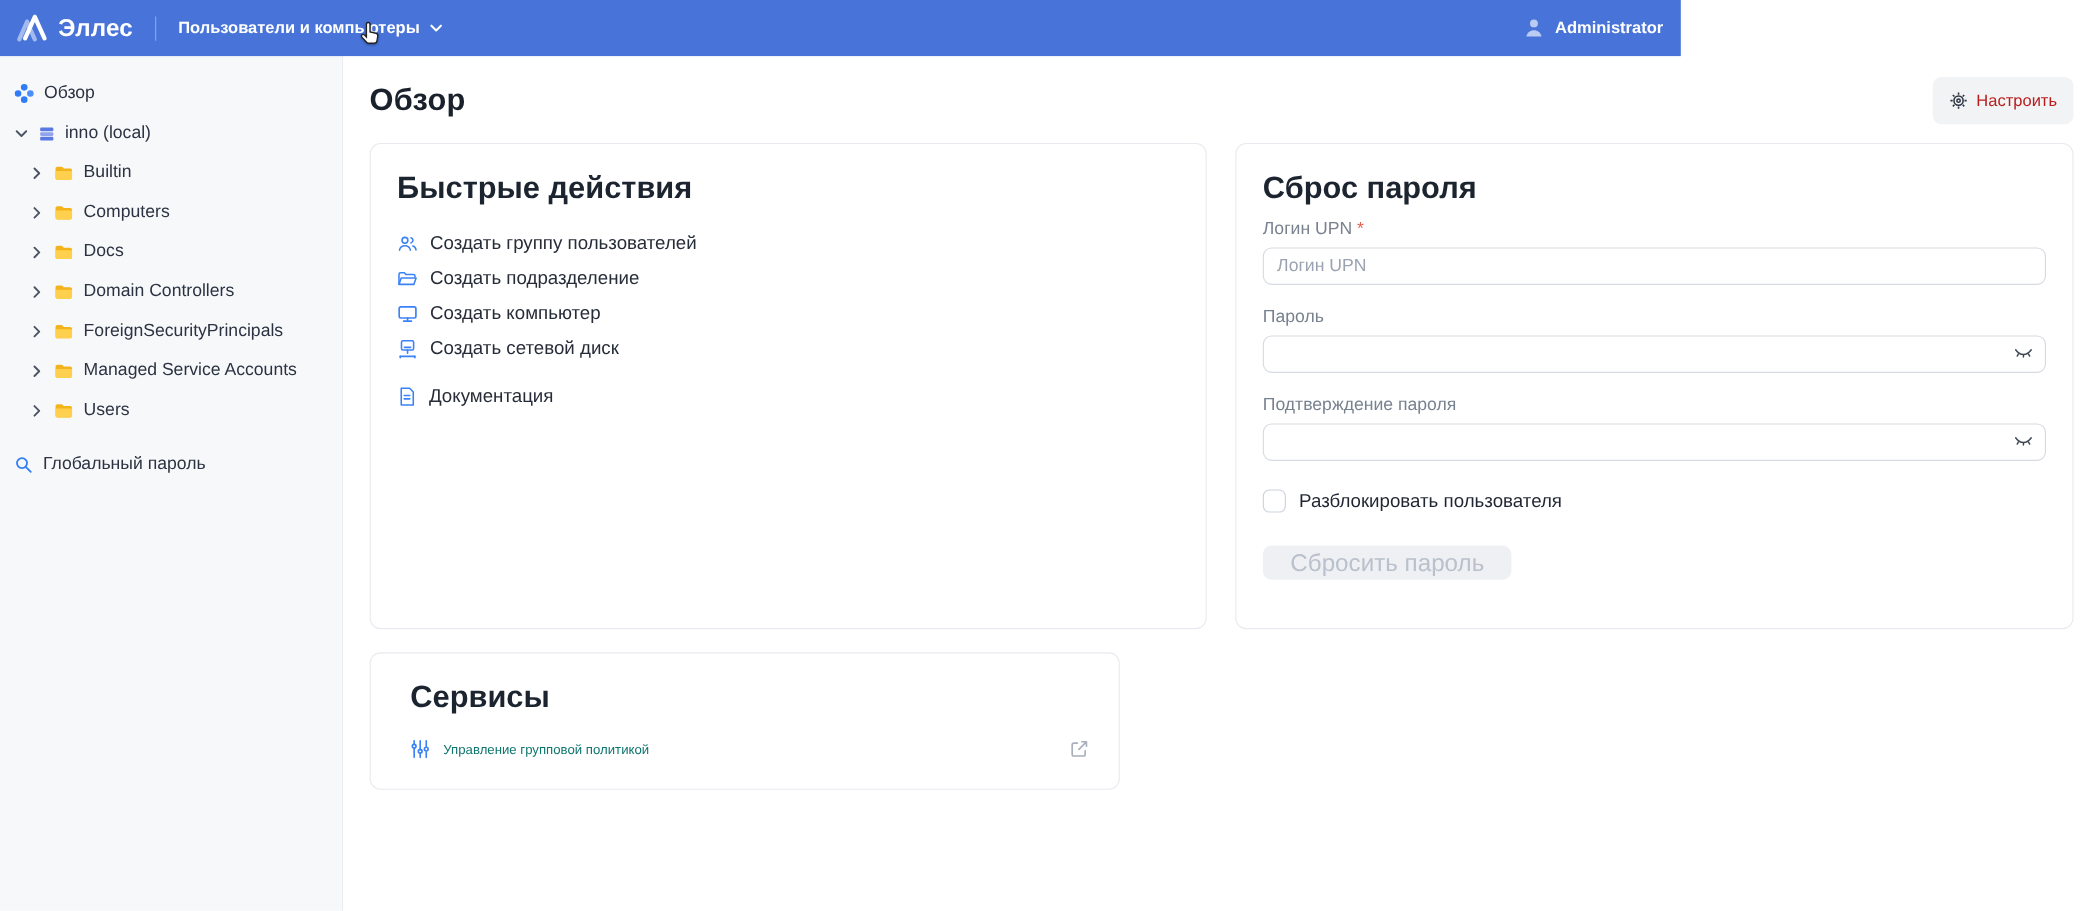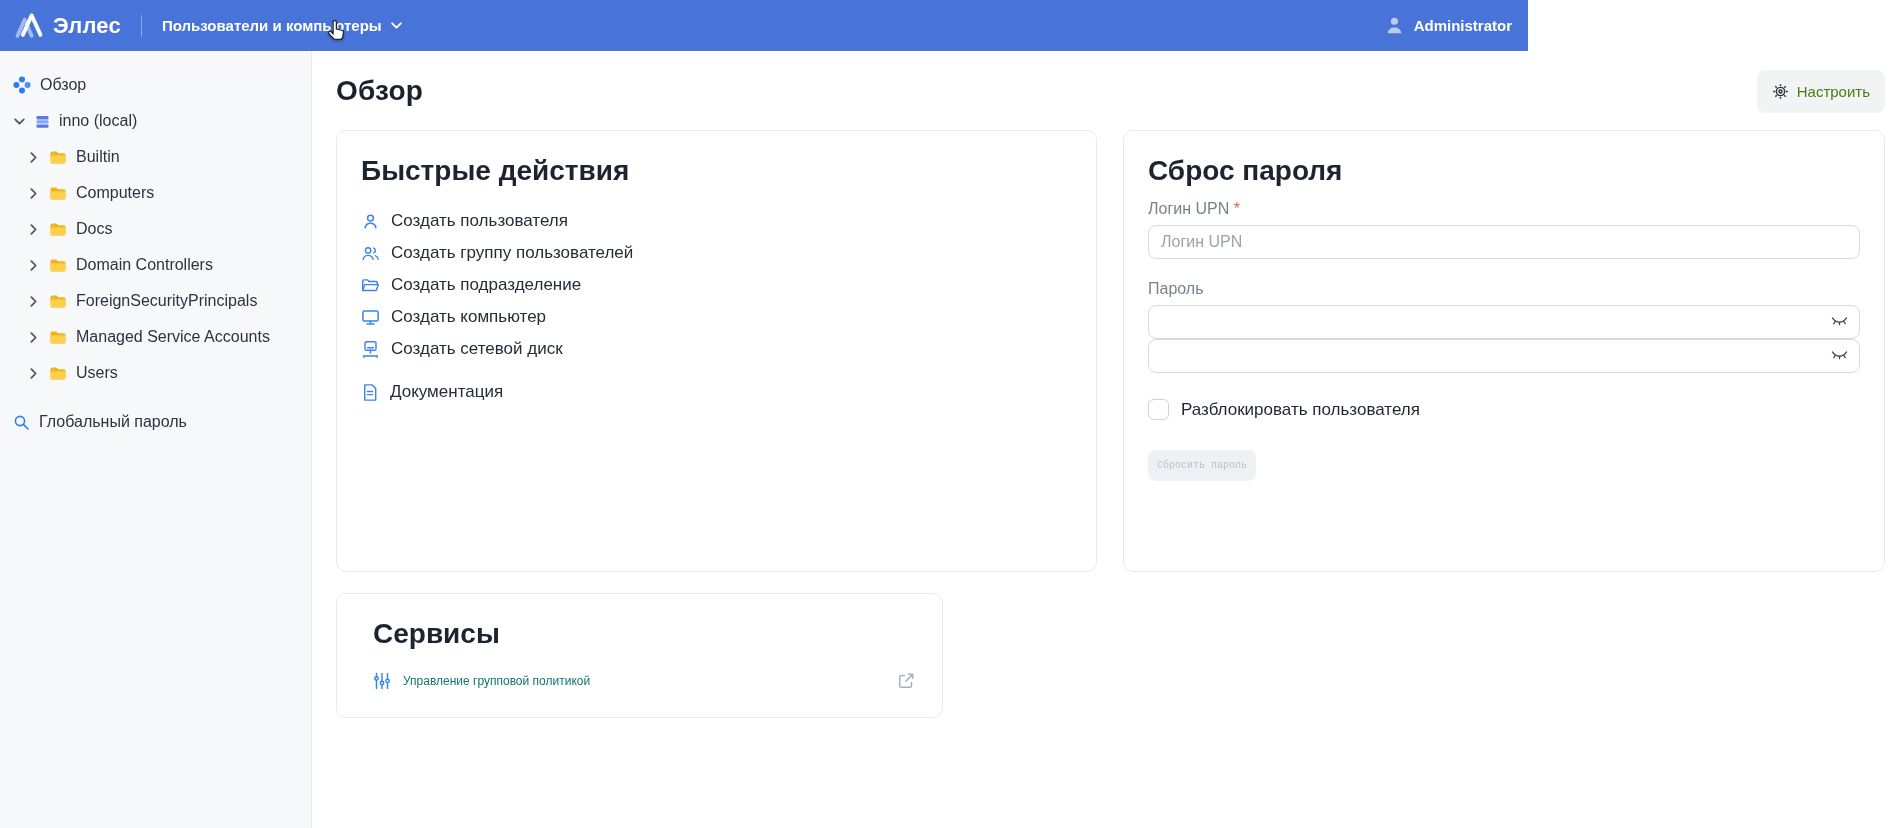--- a/index.html
+++ b/index.html
@@ -29,21 +29,21 @@
   .chev { flex:0 0 auto; color:#4b5462; display:flex; }
   .search-row { margin-top:13px; }
 
   
   .main { position:absolute; left:312px; top:51px; right:0; bottom:0;
     background:#fff; padding:24px 16px 0 24px; }
   .page-head { display:flex; align-items:center; justify-content:space-between; height:32px; }
   .page-title { font-size:28px; font-weight:600; color:#1b212c; letter-spacing:.2px; }
   .configure-btn { display:flex; align-items:center; gap:8px; background:#f1f3f5;
     border:none; border-radius:8px; height:43px; padding:0 15px; font-size:15px;
-    color:#4d7c0f; cursor:pointer; font-family:inherit; }
+    color:#b91c1c; cursor:pointer; font-family:inherit; }
 
   .cards-row { display:flex; gap:26px; margin-top:23px; align-items:stretch; }
   .card { background:#fff; border:1px solid #e8eaef; border-radius:10px; padding:24px; }
   .card h2 { font-size:28px; font-weight:600; color:#1c2430; }
   .card-quick { width:761px; min-height:442px; }
   .card-reset { width:762px; min-height:442px; }
 
   .qa-list { margin-top:18px; display:flex; flex-direction:column; }
   .qa-item { display:flex; align-items:center; gap:11px; height:32px;
     font-size:17px; color:#262c38; cursor:pointer; }
@@ -60,23 +60,23 @@
   .text-input::placeholder { color:#9aa3af; }
   .eye-btn { position:absolute; right:10px; top:50%; transform:translateY(-50%);
     background:none; border:none; cursor:pointer; display:flex; color:#3f4752; padding:2px; }
 
   .cb-group { margin-top:26px; display:flex; flex-direction:column; gap:14px; }
   .cb-row { display:flex; align-items:center; gap:12px; cursor:pointer; }
   .cb-box { width:21px; height:21px; border:1.5px solid #ccd2da; border-radius:6px;
     background:#fff; flex:0 0 auto; }
   .cb-label { font-size:17px; color:#1f2631; }
   .reset-btn { margin-top:30px; background:#eef0f4; color:#bac1cc; border:none;
-    border-radius:8px; height:31px; padding:0 9px; font-size:10px; font-family:Liberation Mono, monospace; }
-
-  .card-services { width:607px; margin-top:21px;padding-left:36px; }
+    border-radius:8px; height:31px; padding:0 25px; font-size:22px; font-family:Liberation Sans, sans-serif; }
+
+  .card-services { width:682px; margin-top:21px;padding-left:36px; }
   .service-row { margin-top:19px; display:flex; align-items:center; cursor:pointer; }
   .service-row .sicon { display:flex; color:#3b82f6; margin-right:12px; }
   .service-label { font-size:12px; color:#0f766e; }
   .ext-btn { margin-left:auto; background:none; border:none; cursor:pointer;
     display:flex; color:#a9b0ba; padding:2px; }
 </style>
 </head>
 <body>
 
 <header class="topbar">
@@ -271,29 +271,20 @@
     </button>
   </div>
 
   <div class="cards-row">
 
     <section class="card card-quick">
       <h2>Быстрые действия</h2>
       <div class="qa-list">
         <a class="qa-item">
           <span class="qicon">
-            <svg width="19" height="19" viewBox="0 0 20 20" fill="none" stroke="currentColor" stroke-width="1.6" stroke-linecap="round">
-                <circle cx="10" cy="6.4" r="3.1"></circle>
-                <path d="M4.3 16.6c.7-3.1 2.9-4.7 5.7-4.7s5 1.6 5.7 4.7"></path>
-              </svg>
-          </span>
-          <span>Создать пользователя</span>
-        </a>
-        <a class="qa-item">
-          <span class="qicon">
             <svg width="19" height="19" viewBox="0 0 20 20" fill="none" stroke="currentColor" stroke-width="1.5" stroke-linecap="round">
                 <circle cx="7.5" cy="6.8" r="2.8"></circle>
                 <path d="M2.3 16.2c.6-2.8 2.6-4.2 5.2-4.2s4.6 1.4 5.2 4.2"></path>
                 <path d="M13.3 4.3a2.6 2.6 0 0 1 0 5"></path>
                 <path d="M15 12.3c1.8.5 2.8 1.8 3.1 3.7"></path>
               </svg>
           </span>
           <span>Создать группу пользователей</span>
         </a>
         <a class="qa-item">
@@ -354,20 +345,21 @@
         <button class="eye-btn">
           <span style="display:flex">
             <svg width="17" height="13" viewBox="0 0 18 13" fill="none" stroke="currentColor" stroke-width="1.4" stroke-linecap="round">
                 <path d="M1.5 2.2C3.6 5.3 6.1 6.8 9 6.8s5.4-1.5 7.5-4.6"></path>
                 <path d="M4.2 6.2L3 8.3M9 6.9v2.4M13.8 6.2l1.2 2.1"></path>
               </svg>
           </span>
         </button>
       </div>
 
+      <label class="field-label">Подтверждение пароля</label>
       <div class="input-wrap">
         <input class="text-input" type="password" style="">
         <button class="eye-btn">
           <span style="display:flex">
             <svg width="17" height="13" viewBox="0 0 18 13" fill="none" stroke="currentColor" stroke-width="1.4" stroke-linecap="round">
                 <path d="M1.5 2.2C3.6 5.3 6.1 6.8 9 6.8s5.4-1.5 7.5-4.6"></path>
                 <path d="M4.2 6.2L3 8.3M9 6.9v2.4M13.8 6.2l1.2 2.1"></path>
               </svg>
           </span>
         </button>

